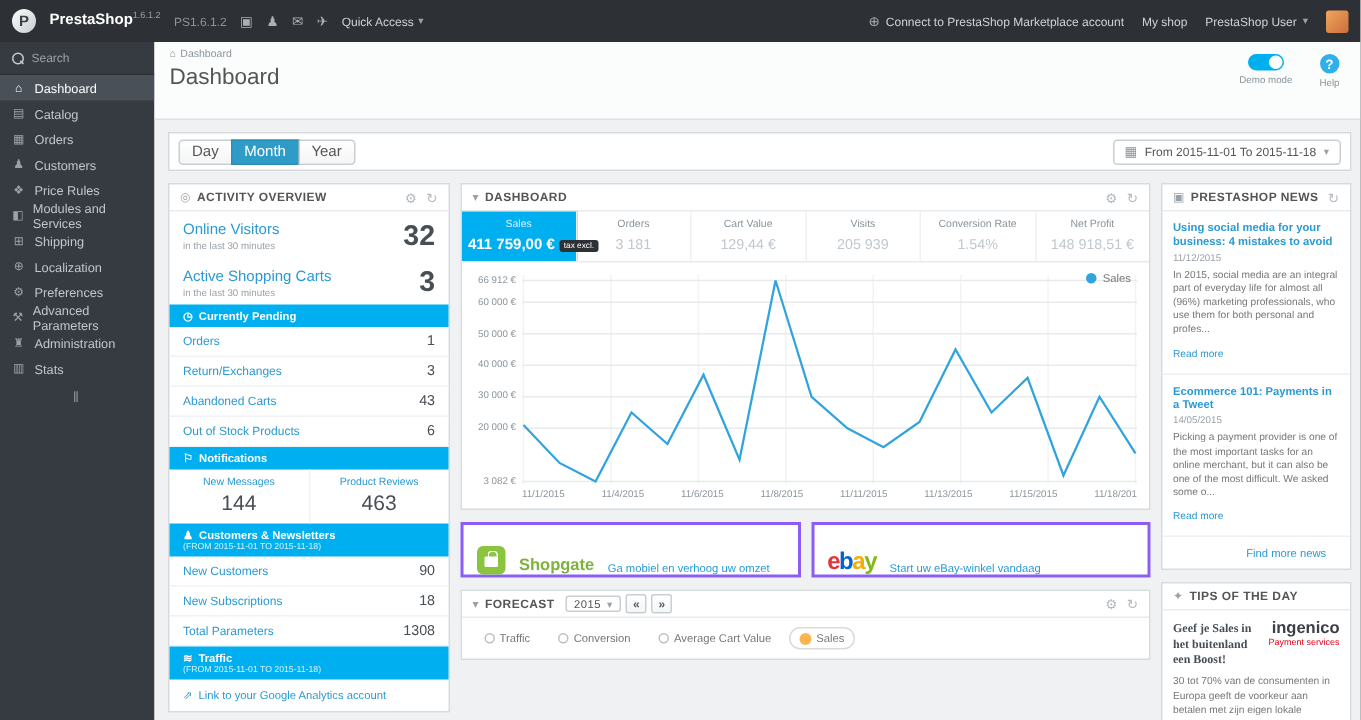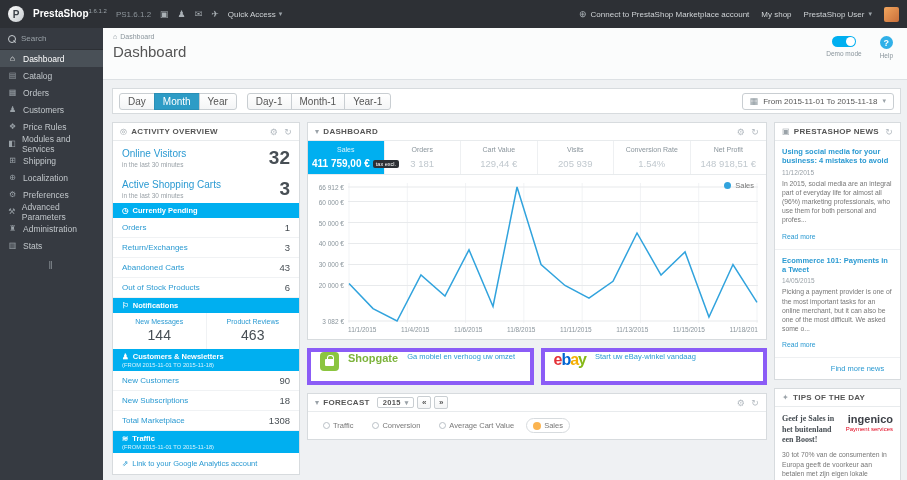--- a/index.html
+++ b/index.html
@@ -102,30 +102,30 @@
   .y-axis { width: 36px; position: relative; height: 140px; flex: 0 0 auto; }
   .y-tick { position: absolute; right: 4px; transform: translateY(-50%); font-size: 6.5px; color: #8a959c; white-space: nowrap; }
   .plot { flex: 1; position: relative; height: 140px; min-width: 0; }
   .plot svg { width: 100%; height: 100%; display: block; }
   .chart-legend { position: absolute; top: -2px; right: 4px; display: flex; align-items: center; gap: 4px; font-size: 7.5px; color: #777; }
   .chart-legend .dot { width: 7px; height: 7px; border-radius: 50%; }
   .x-axis { display: flex; justify-content: space-between; margin: 3px 8px 6px 40px; font-size: 6.5px; color: #8a959c; }
 
   
   .promo-row { display: flex; gap: 7px; margin-bottom: 8px; }
-  .promo { flex: 1; min-width: 0; background: #fff; border: 4px solid #8b5cf6; height: 37px; display: flex; align-items: flex-start; padding: 0 9px; gap: 9px; }
+  .promo { flex: 1; min-width: 0; background: #fff; border: 2px solid #8b5cf6; height: 37px; display: flex; align-items: flex-end; padding: 0 9px; gap: 9px; }
   .sg-box { width: 19px; height: 19px; border-radius: 4px; background: #8bc53f; position: relative; flex: 0 0 auto; }
   .sg-box::before { content: ""; position: absolute; left: 5px; top: 7px; width: 9px; height: 7px; background: #fff; border-radius: 1px; }
   .sg-box::after { content: ""; position: absolute; left: 7px; top: 3px; width: 5px; height: 5px; border: 1.4px solid #fff; border-bottom: none; border-radius: 3px 3px 0 0; }
   .sg-text { font-size: 11px; font-weight: bold; color: #7db33c; }
   .promo-link { font-size: 7.5px; color: #2b9ad2; cursor: pointer; line-height: 1.2; }
   .ebay-logo { font-size: 16px; font-weight: bold; letter-spacing: -1px; line-height: 1; flex: 0 0 auto; }
 
   
-  .select-box { display: flex; align-items: center; gap: 4px; border: 1px solid #c9ced2; border-radius: 2px; background: #fff; padding: 0 5px; font-size: 7.5px; font-weight: bold; color: #555; margin-left: 7px; cursor: pointer; }
+  .select-box { display: flex; align-items: center; gap: 4px; border: 1px solid #c9ced2; border-radius: 2px; background: #fff; padding: 0 5px; font-size: 7.5px; font-weight: normal; color: #555; margin-left: 7px; cursor: pointer; }
   .nav-btn { width: 14px; height: 13px; border: 1px solid #c9ced2; background: linear-gradient(#fff,#f4f5f6); border-radius: 2px; font-size: 8px; color: #555; display: flex; align-items: center; justify-content: center; margin-left: 3px; cursor: pointer; }
   .f-legend { display: flex; gap: 5px; padding: 6px 8px; align-items: center; }
   .f-item { display: flex; align-items: center; gap: 3px; font-size: 7.5px; color: #777; padding: 2px 6px; border: 1px solid transparent; border-radius: 10px; cursor: pointer; white-space: nowrap; }
   .f-item.active { border-color: #d7dbde; }
   .f-dot { width: 7px; height: 7px; border-radius: 50%; border: 1.5px solid #b9c0c6; }
   .f-item.active .f-dot { border: none; background: #fbb450; width: 8px; height: 8px; }
 
   
   .news-item { padding: 6px 7px; border-bottom: 1px solid #eef0f2; }
   .news-headline { font-size: 7.5px; font-weight: bold; color: #2b9ad2; line-height: 1.25; cursor: pointer; }
@@ -257,25 +257,20 @@
         </div>
       </div>
     </div>
 
     <div class="toolbar">
       <div class="btn-group">
         <button class="btn">Day</button>
         <button class="btn active">Month</button>
         <button class="btn">Year</button>
       </div>
-      <div class="btn-group">
-        <button class="btn">Day-1</button>
-        <button class="btn">Month-1</button>
-        <button class="btn">Year-1</button>
-      </div>
       <div class="date-range">
         <span class="cal">▦</span>
         <span>From 2015-11-01 To 2015-11-18</span>
         <span class="caret">▾</span>
       </div>
     </div>
 
     <div class="cols">
 
       <div class="col-left">
@@ -352,21 +347,21 @@
           </div>
           <div class="data-row">
               <span class="dr-label">New Customers</span>
               <span class="dr-value">90</span>
             </div>
           <div class="data-row">
               <span class="dr-label">New Subscriptions</span>
               <span class="dr-value">18</span>
             </div>
           <div class="data-row">
-              <span class="dr-label">Total Marketplace</span>
+              <span class="dr-label">Total Parameters</span>
               <span class="dr-value">1308</span>
             </div>
 
           <div class="section-bar">
             <div class="sb-title">
                 <span>≋</span>
                 <span>Traffic</span>
               </div>
             <div class="sb-sub">(FROM 2015-11-01 TO 2015-11-18)</div>
           </div>

